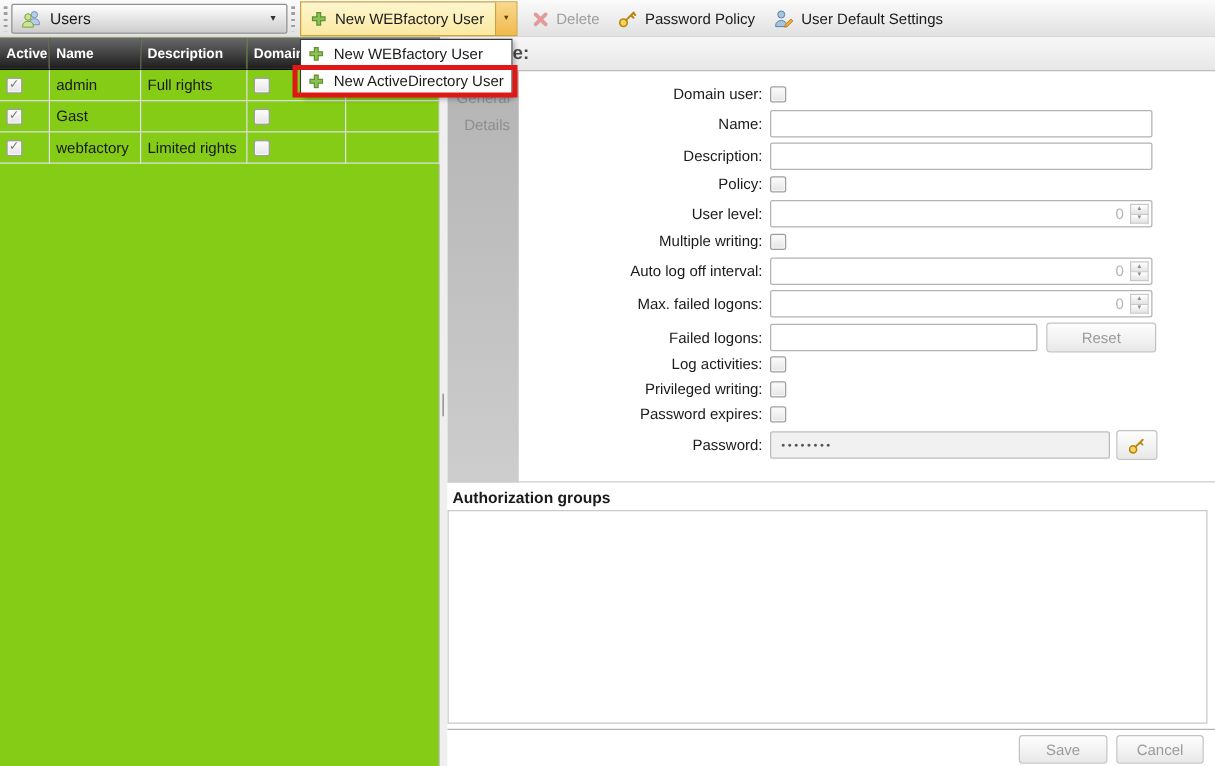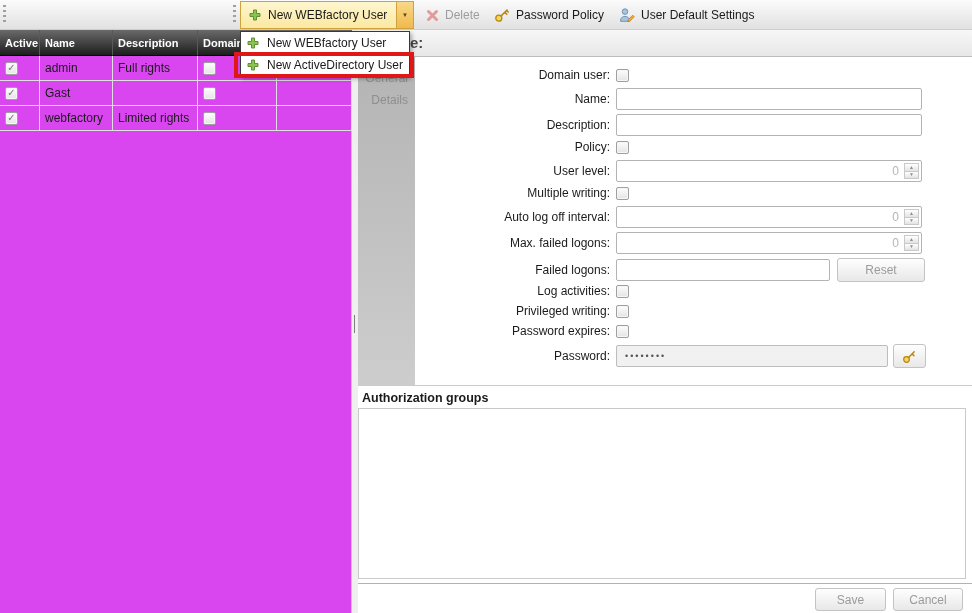--- a/index.html
+++ b/index.html
@@ -33,21 +33,21 @@
     justify-content:center; font-size:6px; color:#5d4200; }
   
   .dropdown-menu { position:absolute; left:240px; top:31px; width:170px; background:#ffffff;
     border:1px solid #3a3a3a; z-index:50; box-shadow:2px 2px 4px rgba(0,0,0,.3); }
   .menu-item { height:22px; display:flex; align-items:center; gap:8px; padding-left:6px;
     background:#ffffff; cursor:default; white-space:nowrap; }
   .red-annotation { position:absolute; left:234px; top:52px; width:180px; height:26px;
     border:4px solid #e01717; z-index:60; pointer-events:none; }
   
   .left-panel { position:absolute; left:0; top:30px; width:352px; height:583px;
-    background:#d946ef; border-right:1px solid #c3c3c3; }
+    background:#84cc16; border-right:1px solid #c3c3c3; }
   .grid { display:grid; grid-template-columns:40px 73px 85px 79px 75px; }
   .g-head { height:26px; background:linear-gradient(#6a6a6a,#1d1d1d); color:#fff;
     font-weight:bold; font-size:11px; display:flex; align-items:center; padding-left:5px;
     border-right:1px solid #595959; border-bottom:1px solid #000; overflow:hidden;
     white-space:nowrap; cursor:default; }
   .g-cell { height:25px; border-right:1px solid #dedede; border-bottom:1px solid #dedede;
     display:flex; align-items:center; padding-left:5px; font-size:12px; overflow:hidden;
     white-space:nowrap; }
   .cb { width:13px; height:13px; border:1px solid #9f9f9f; border-radius:2px;
     background:linear-gradient(#fdfdfd,#e4e4e4); box-shadow:inset 0 0 0 1px #f6f6f6;
@@ -104,20 +104,32 @@
     border-top:1px solid #b2b2b2; }
   .save-btn { position:absolute; left:457px; top:558px; width:71px; height:23px; }
   .cancel-btn { position:absolute; left:535px; top:558px; width:70px; height:23px; }
   svg { display:block; flex:none; }
 </style>
 </head>
 <body>
 
 <div class="toolbar">
   <div class="grip grip1"></div>
+  <div class="users-combo">
+    <span>
+      <svg width="16" height="16" viewBox="0 0 16 16">
+        <circle cx="10.5" cy="4.7" r="2.5" fill="#b7cfe8" stroke="#6f93b8" stroke-width="0.8"></circle>
+        <path d="M6.5 11.5c0-2.2 1.8-3.5 4-3.5s4 1.3 4 3.5v1.3h-8z" fill="#b7cfe8" stroke="#6f93b8" stroke-width="0.8"></path>
+        <circle cx="5.4" cy="6.6" r="2.6" fill="#cde39b" stroke="#79a23c" stroke-width="0.8"></circle>
+        <path d="M1.1 13.8c0-2.4 1.9-3.8 4.3-3.8s4.3 1.4 4.3 3.8v0.9H1.1z" fill="#cde39b" stroke="#79a23c" stroke-width="0.8"></path>
+      </svg>
+    </span>
+    <span class="lbl">Users</span>
+    <span class="combo-arrow">▼</span>
+  </div>
   <div class="grip grip2"></div>
 
   <div class="new-user-btn">
     <div class="new-user-main">
       <span>
         <svg width="12" height="12" viewBox="0 0 12 12">
           <path d="M4.5 1h3v3.5H11v3H7.5V11h-3V7.5H1v-3h3.5z" fill="#8cc153" stroke="#5e9130" stroke-width="1"></path>
         </svg>
       </span>
       <span>New WEBfactory User</span>

